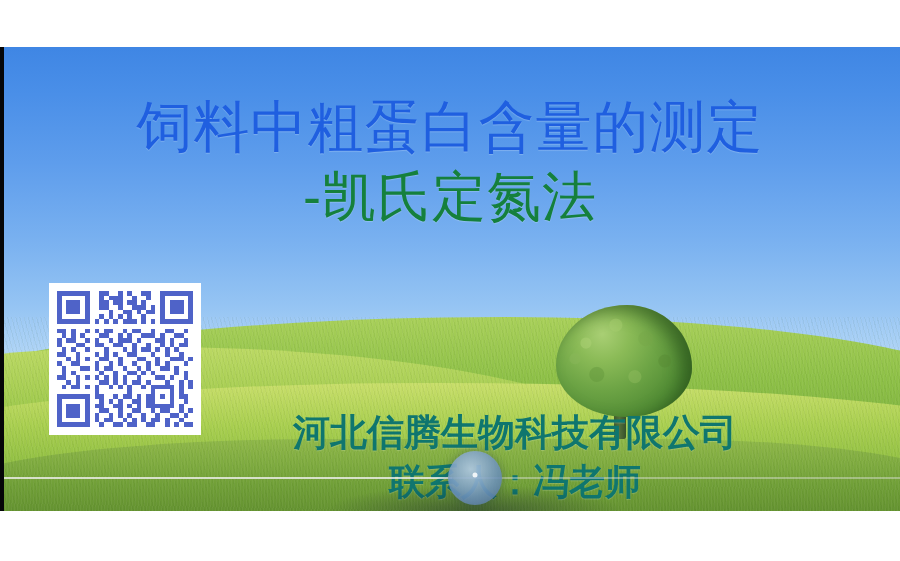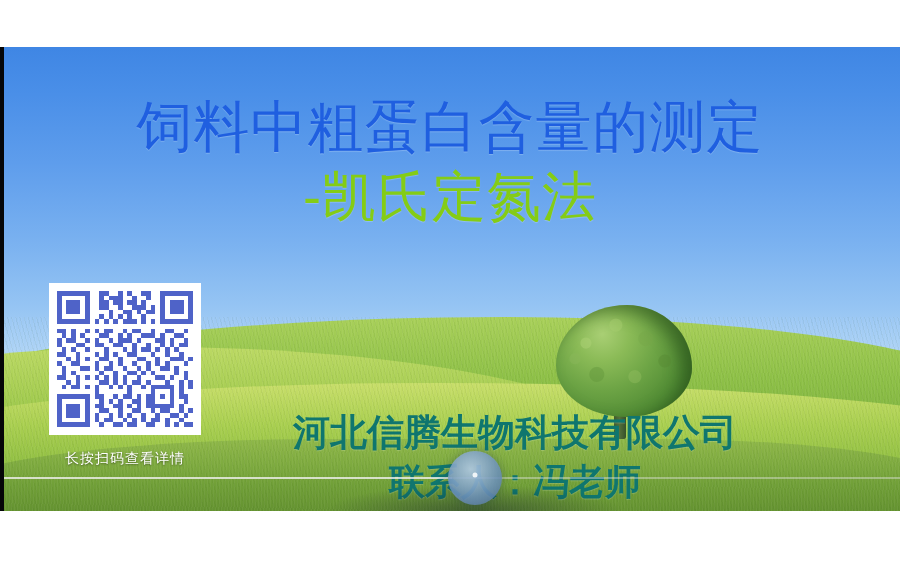--- a/index.html
+++ b/index.html
@@ -194,21 +194,21 @@
     font-weight: 400;
     color: #1f5fe0;
     letter-spacing: 1px;
     text-shadow: 0 1px 1px rgba(255,255,255,0.22);
     white-space: nowrap;
   }
   .title-sub {
     font-size: 54px;
     line-height: 66px;
     font-weight: 400;
-    color: #84cc16;
+    color: #15803d;
     letter-spacing: 1px;
     text-shadow: 0 1px 1px rgba(255,255,255,0.22);
     white-space: nowrap;
   }
 
   
   .qr-panel {
     position: absolute;
     left: 49px;
     top: 236px;
@@ -569,21 +569,20 @@
               <rect x="26" y="27" width="1" height="1"></rect>
             <rect x="9" y="28" width="1" height="1"></rect>
               <rect x="12" y="28" width="2" height="1"></rect>
             <rect x="15" y="28" width="2" height="1"></rect>
               <rect x="19" y="28" width="2" height="1"></rect>
             <rect x="25" y="28" width="1" height="1"></rect>
               <rect x="27" y="28" width="2" height="1"></rect>
           </g>
         </svg>
       </div>
-      <div class="qr-caption">长按扫码查看详情</div>
     </div>
 
     <div class="contact-block">
       <div class="contact-line company-name">河北信腾生物科技有限公司</div>
       <div class="contact-line contact-person">联系人：冯老师</div>
       <div class="contact-line contact-phone">
         
       </div>
     </div>
 

